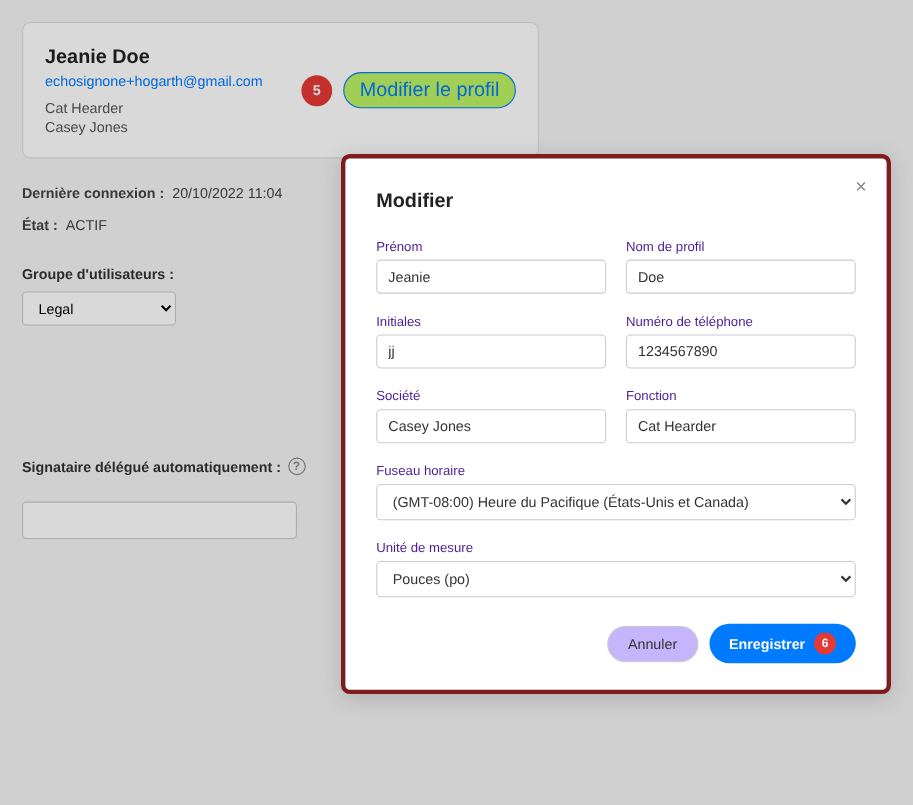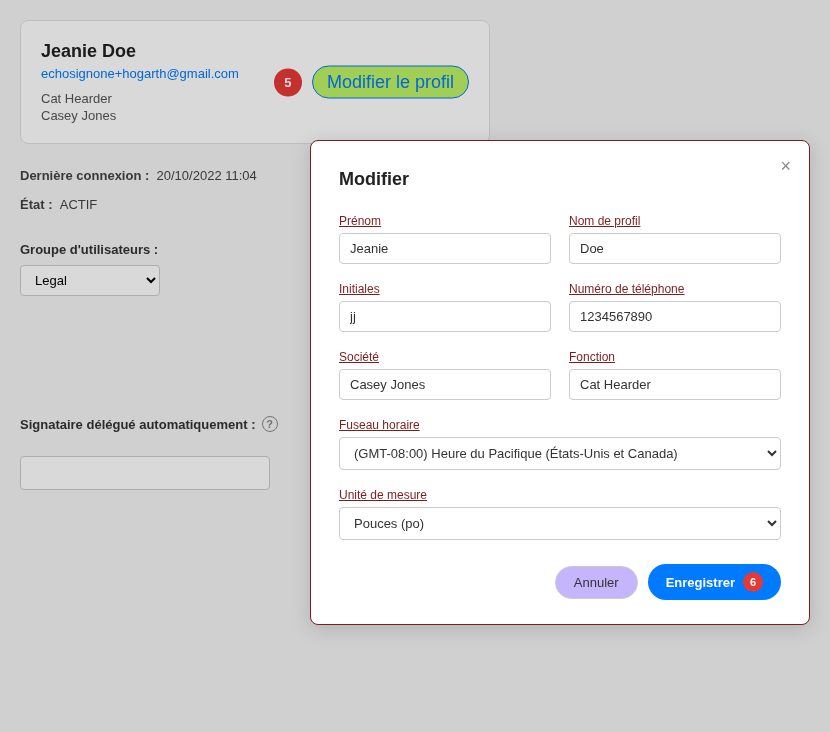--- a/index.html
+++ b/index.html
@@ -174,21 +174,21 @@
       background: rgba(0,0,0,0.15);
       display: flex;
       align-items: flex-start;
       justify-content: flex-end;
       padding-top: 140px;
       padding-right: 20px;
     }
 
     .modal {
       background: #fff;
-      border: 1px solid #7f1d1d;
+      border: 4px solid #7f1d1d;
       border-radius: 8px;
       width: 500px;
       padding: 28px 28px 24px;
       box-shadow: 0 4px 20px rgba(0,0,0,0.15);
       position: relative;
     }
 
     .modal-title {
       font-size: 18px;
       font-weight: 600;
@@ -216,23 +216,22 @@
 
     .form-group {
       flex: 1;
       display: flex;
       flex-direction: column;
       gap: 5px;
     }
 
     .form-label {
       font-size: 12px;
-      color: #7f1d1d;
+      color: #4c1d95;
       font-weight: 400;
-      text-decoration: underline;
     }
 
     .form-input {
       border: 1px solid #ccc;
       border-radius: 4px;
       padding: 7px 10px;
       font-size: 13px;
       color: #333;
       outline: none;
       width: 100%;

